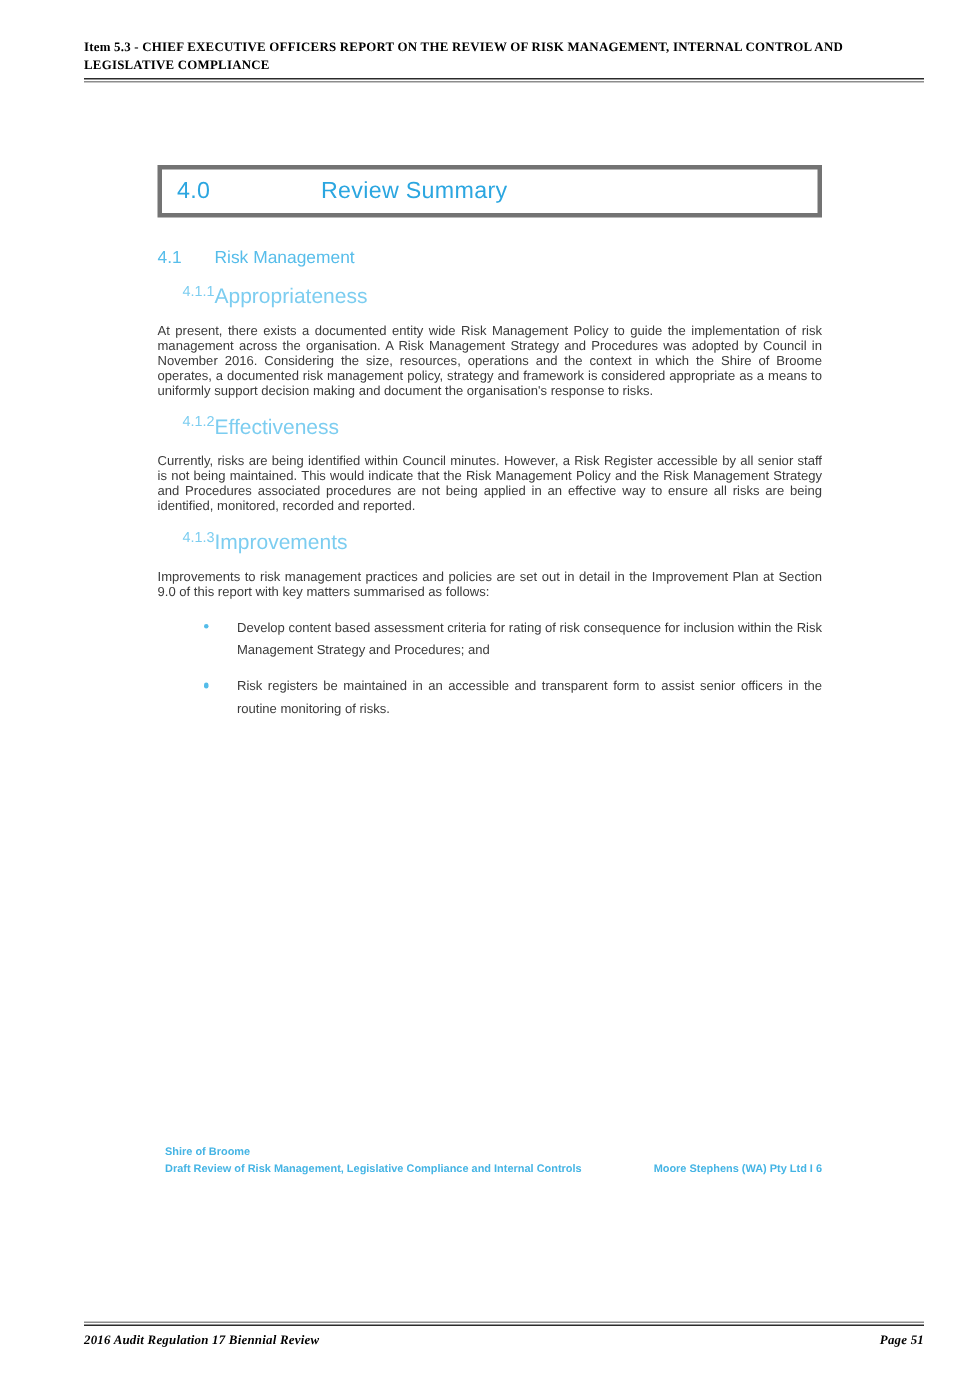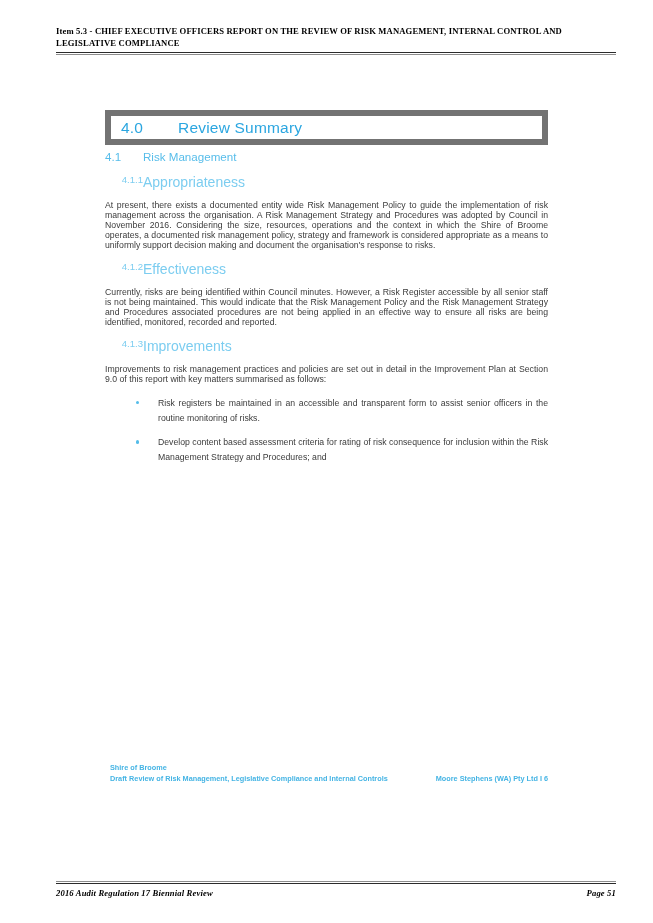--- a/index.html
+++ b/index.html
@@ -45,42 +45,43 @@
     left: 105px;
     top: 110px;
     width: 443px;
   }
 
   
   .title-box {
     box-sizing: border-box;
     width: 443px;
     height: 35px;
-    border: 6px solid #737373;
+    border: 3px solid #737373;
     display: flex;
     align-items: center;
     background: #ffffff;
   }
   .title-num {
     font-size: 15.5px;
     color: #2ba6e0;
     padding-left: 10px;
     width: 57px;
     letter-spacing: 0.2px;
   }
   .title-text {
     font-size: 15.5px;
     color: #2ba6e0;
     letter-spacing: 0.2px;
+    margin-left: 39px;
   }
 
   
   .h2 {
     display: flex;
-    margin-top: 5px;
+    margin-top: 20px;
   }
   .h2 .num {
     width: 38px;
     font-size: 11.6px;
     color: #57bdea;
   }
   .h2 .label {
     font-size: 11.6px;
     color: #57bdea;
   }
@@ -223,25 +224,25 @@
 
   <div class="h3">
     <span class="num">4.1.3</span>
     <span class="label">Improvements</span>
   </div>
   <p class="para">Improvements to risk management practices and policies are set out in detail in the Improvement Plan at Section 9.0 of this report with key matters summarised as follows:</p>
 
   <ul class="bullets">
     <li class="bullet-item">
       <span class="bullet-dot"></span>
-      <span>Risk registers be maintained in an accessible and transparent form to assist senior officers in the routine monitoring of risks.</span>
+      <span>Develop content based assessment criteria for rating of risk consequence for inclusion within the Risk Management Strategy and Procedures; and</span>
     </li>
     <li class="bullet-item">
       <span class="bullet-dot"></span>
-      <span>Develop content based assessment criteria for rating of risk consequence for inclusion within the Risk Management Strategy and Procedures; and</span>
+      <span>Risk registers be maintained in an accessible and transparent form to assist senior officers in the routine monitoring of risks.</span>
     </li>
   </ul>
 
 </div>
 
 <div class="doc-footer">
   <div class="doc-footer-left">
     <div>Shire of Broome</div>
     <div>Draft Review of Risk Management, Legislative Compliance and Internal Controls</div>
   </div>

